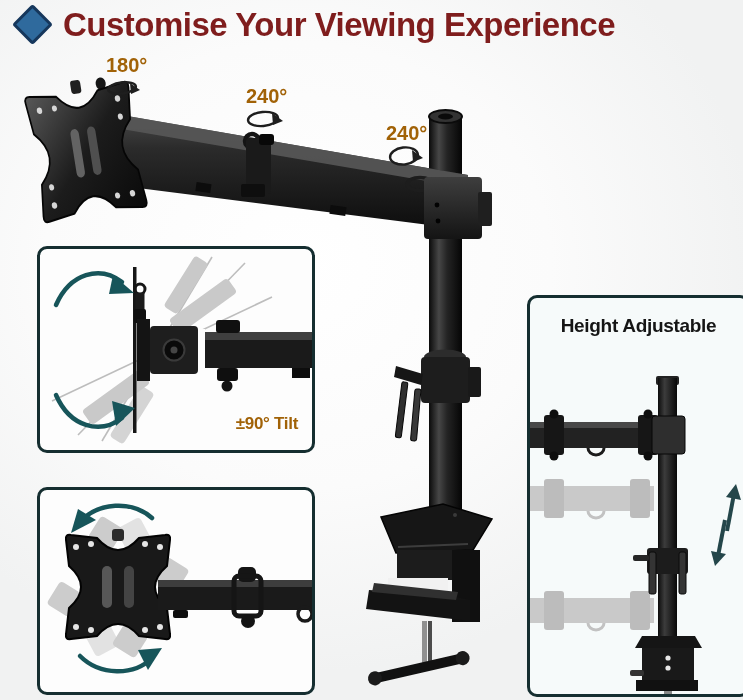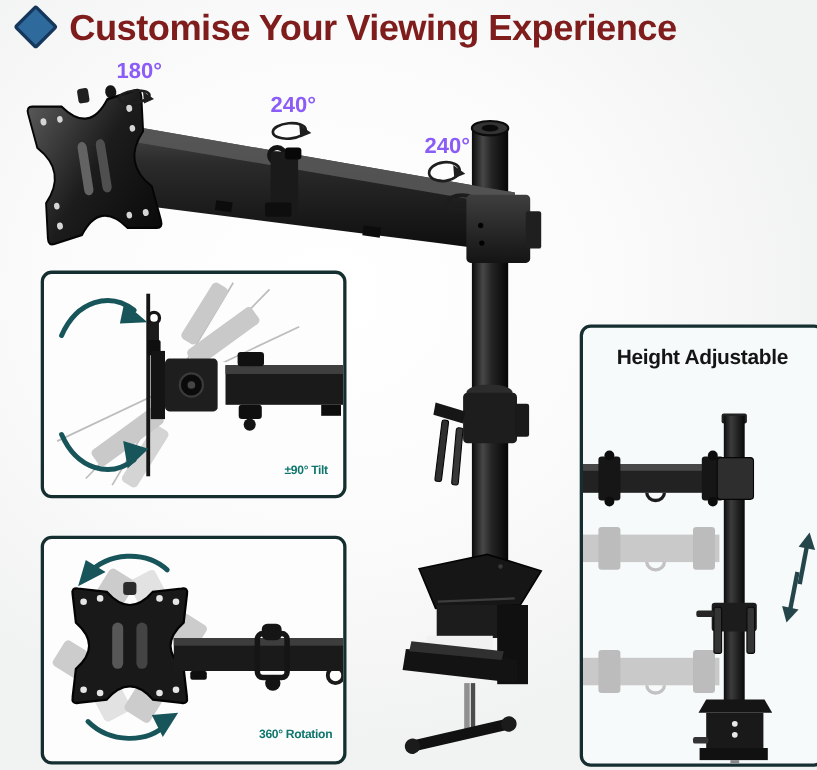--- a/index.html
+++ b/index.html
@@ -5,31 +5,31 @@
   html,body{margin:0;padding:0;background:#ffffff;}
   .canvas{position:relative;width:743px;height:700px;background:#ffffff;overflow:hidden;
           font-family:"Liberation Sans", sans-serif;}
   .bg-vignette{position:absolute;inset:0;
           background:radial-gradient(ellipse 62% 58% at 40% 38%, #ffffff 0%, #fbfbfb 55%, #f1f2f2 100%);}
   .header{position:absolute;top:8px;left:14px;display:flex;align-items:center;gap:16px;z-index:3;}
   .diamond{width:23px;height:23px;background:#2f6a9d;border:3px solid #16375c;border-radius:3px;
           transform:rotate(45deg);margin-left:4px;}
   .title{font-size:33px;font-weight:bold;color:#7f1d1d;letter-spacing:-0.5px;line-height:1;}
   .main-svg{position:absolute;inset:0;z-index:1;}
-  .angle-label{position:absolute;z-index:2;font-size:20px;font-weight:bold;color:#8b5cf6;}
+  .angle-label{position:absolute;z-index:2;font-size:20px;font-weight:bold;color:#a16207;}
   #lbl-180{left:106px;top:54px;}
   #lbl-240a{left:246px;top:85px;}
   #lbl-240b{left:386px;top:122px;}
   .inset{position:absolute;border:3px solid #152e30;border-radius:10px;background:#fdfdfd;
          box-sizing:border-box;z-index:4;overflow:hidden;margin-left:12px;}
   #tilt-box{left:25px;top:246px;width:278px;height:207px;}
   #rotation-box{left:25px;top:487px;width:278px;height:208px;}
   #height-box{left:515px;top:295px;width:223px;height:402px;background:#f6fafa;}
   .inset svg{position:absolute;left:0;top:0;}
-  .caption{position:absolute;font-weight:bold;color:#0f766e;font-size:11px;letter-spacing:-0.3px;}
+  .caption{position:absolute;font-weight:bold;color:#a16207;font-size:17px;letter-spacing:-0.3px;}
   #tilt-caption{right:14px;bottom:16px;}
   #rotation-caption{right:10px;bottom:18px;}
   .height-caption{position:absolute;top:16px;left:0;width:100%;text-align:center;
          font-size:19px;line-height:24px;font-weight:bold;color:#151515;letter-spacing:-0.3px;z-index:2;}
 </style>
 </head>
 <body>
 
 <div class="canvas">
   <div class="bg-vignette"></div>
@@ -249,21 +249,20 @@
       </g>
       <g>
         <path d="M 112,28 C 92,10 58,12 40,32" stroke="#17555a" stroke-width="4.5" fill="none" stroke-linecap="round"></path>
         <polygon points="31,43 38,19 56,30" fill="#17555a"></polygon>
       </g>
       <g>
         <path d="M 40,166 C 60,186 94,186 112,168" stroke="#17555a" stroke-width="4.5" fill="none" stroke-linecap="round"></path>
         <polygon points="122,158 98,160 108,180" fill="#17555a"></polygon>
       </g>
     </svg>
-    <div class="caption" id="rotation-caption">360° Rotation</div>
   </div>
 
   <div class="inset" id="height-box">
     <div class="height-caption">
       <div>Height Adjustable</div>
     </div>
     <svg width="217" height="396" viewBox="0 0 217 396">
       <g>
         <rect x="126" y="78" width="23" height="9" rx="2" fill="#222"></rect>
         <rect x="128" y="80" width="19" height="262" fill="url(#gPole2)"></rect>

